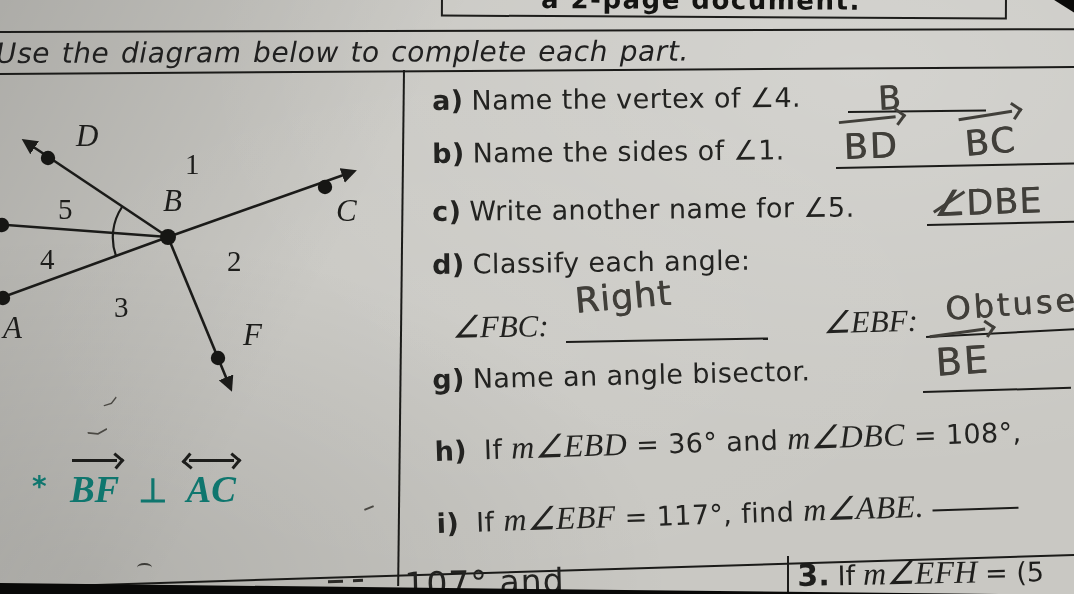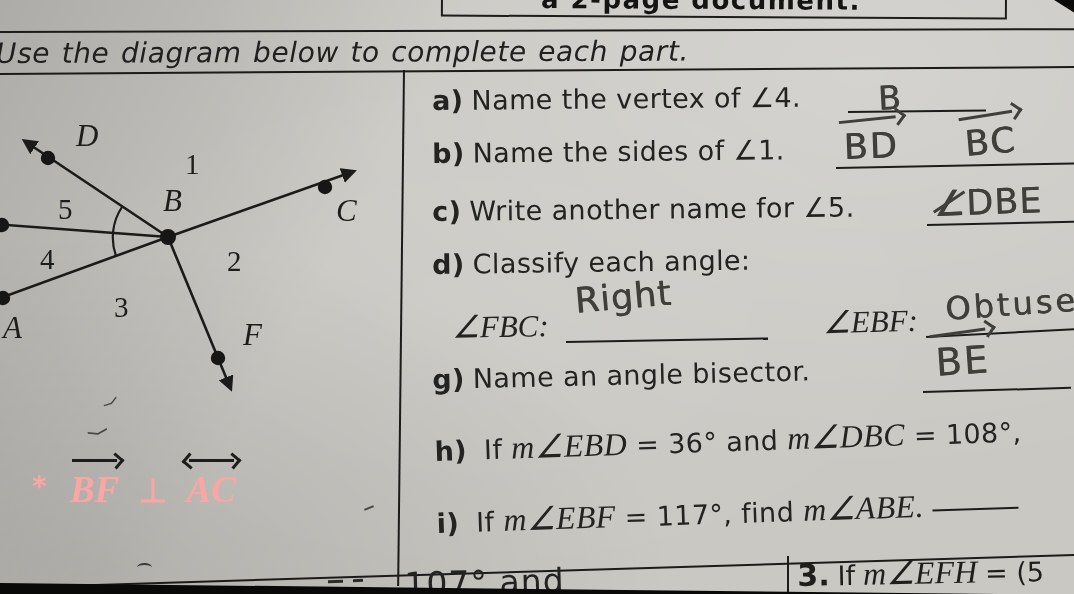--- a/index.html
+++ b/index.html
@@ -96,21 +96,21 @@
     <text class="dn" x="114" y="242">3</text>
     <text class="dn" x="227" y="196">2</text>
   </svg>
 
   <span class="mark" style="left:108px;top:392px;font-size:17px;transform:rotate(55deg);">⟩</span>
   <span class="mark" style="left:94px;top:420px;font-size:22px;transform:rotate(78deg);">⟩</span>
   <div class="mark" style="left:364px;top:507px;width:10px;height:0;border-top:2px solid #4a4843;transform:rotate(-22deg);"></div>
   <div class="mark" style="left:137px;top:563px;width:15px;height:7px;border-top:2.2px solid #3c3b37;border-radius:50%;"></div>
 
   <div style="position:absolute;left:32px;top:468px;font-family:'Liberation Serif',serif;
-              font-weight:bold;font-style:italic;font-size:37px;color:#fca5a5;white-space:nowrap;">
+              font-weight:bold;font-style:italic;font-size:37px;color:#0f766e;white-space:nowrap;">
     <span style="font-family:'DejaVu Sans',sans-serif;font-size:28px;vertical-align:6px;margin-right:14px;">*</span>
     <span class="ol">
       <span class="bar"></span><i class="ah r"></i>
       <span>BF</span>
     </span>
     <span style="font-style:normal;font-size:33px;margin:0 10px;">⊥</span>
     <span class="ol">
       <span class="bar"></span><i class="ah r"></i><i class="ah l"></i>
       <span>AC</span>
     </span>

